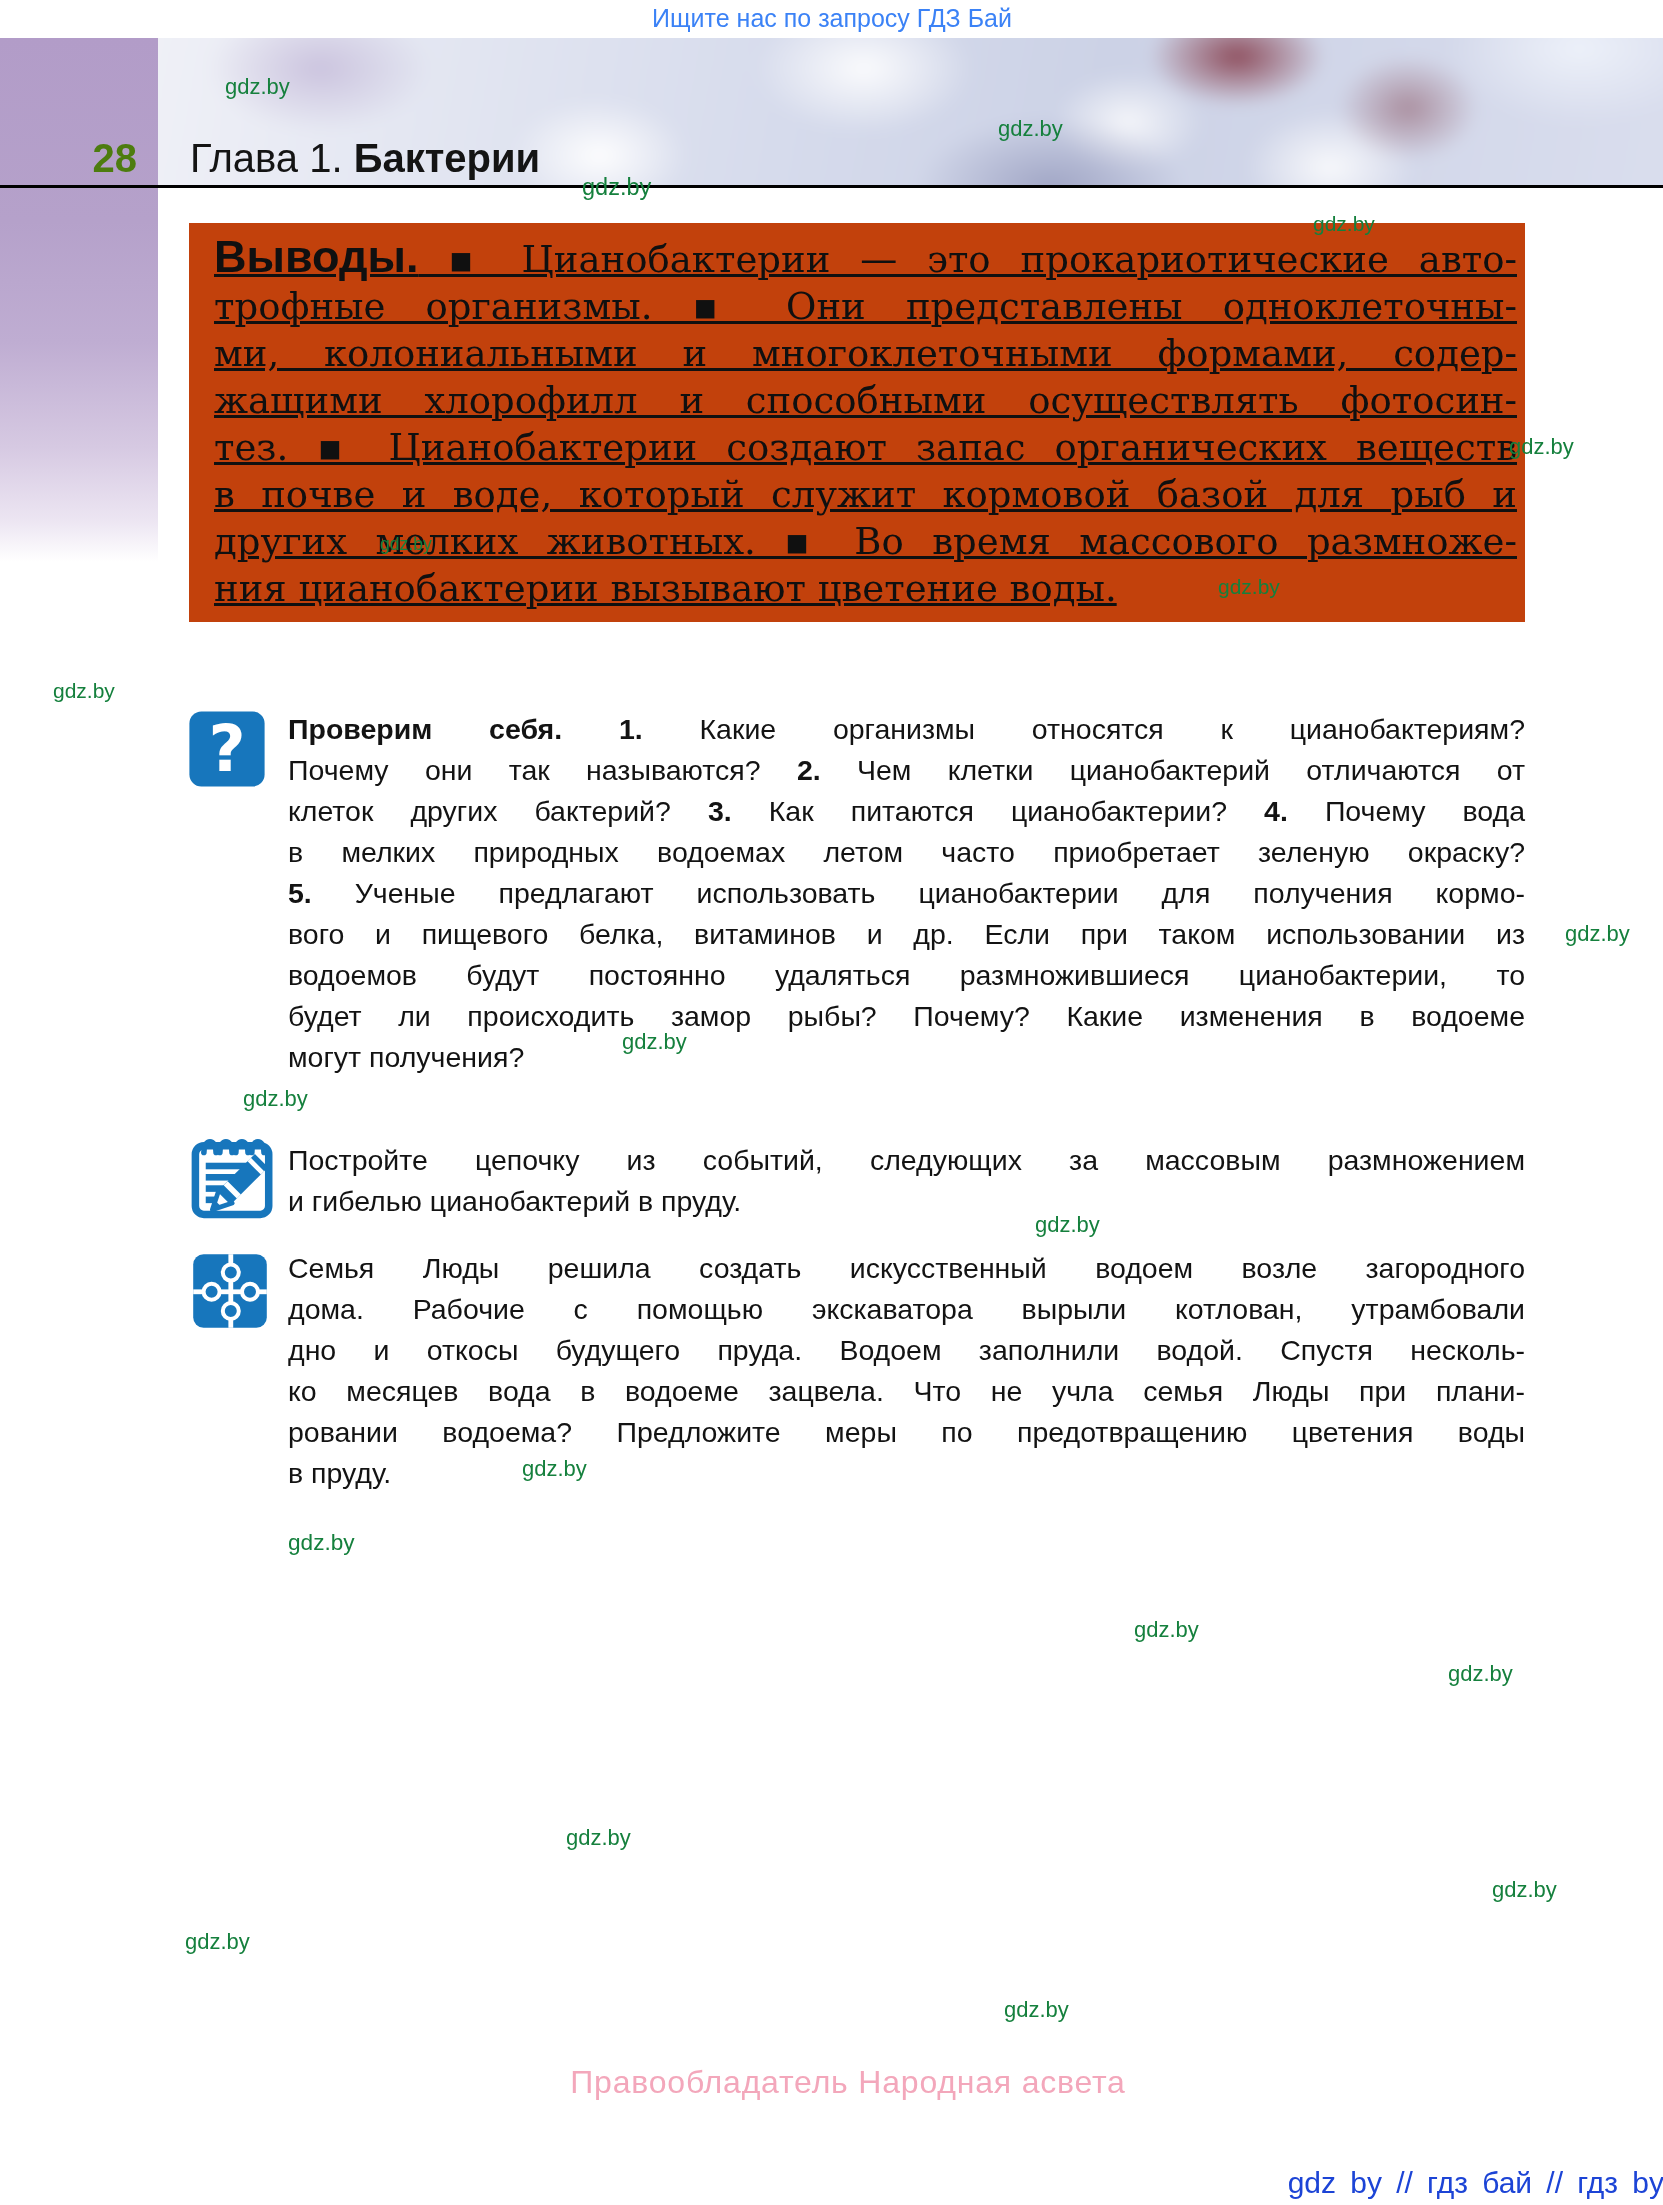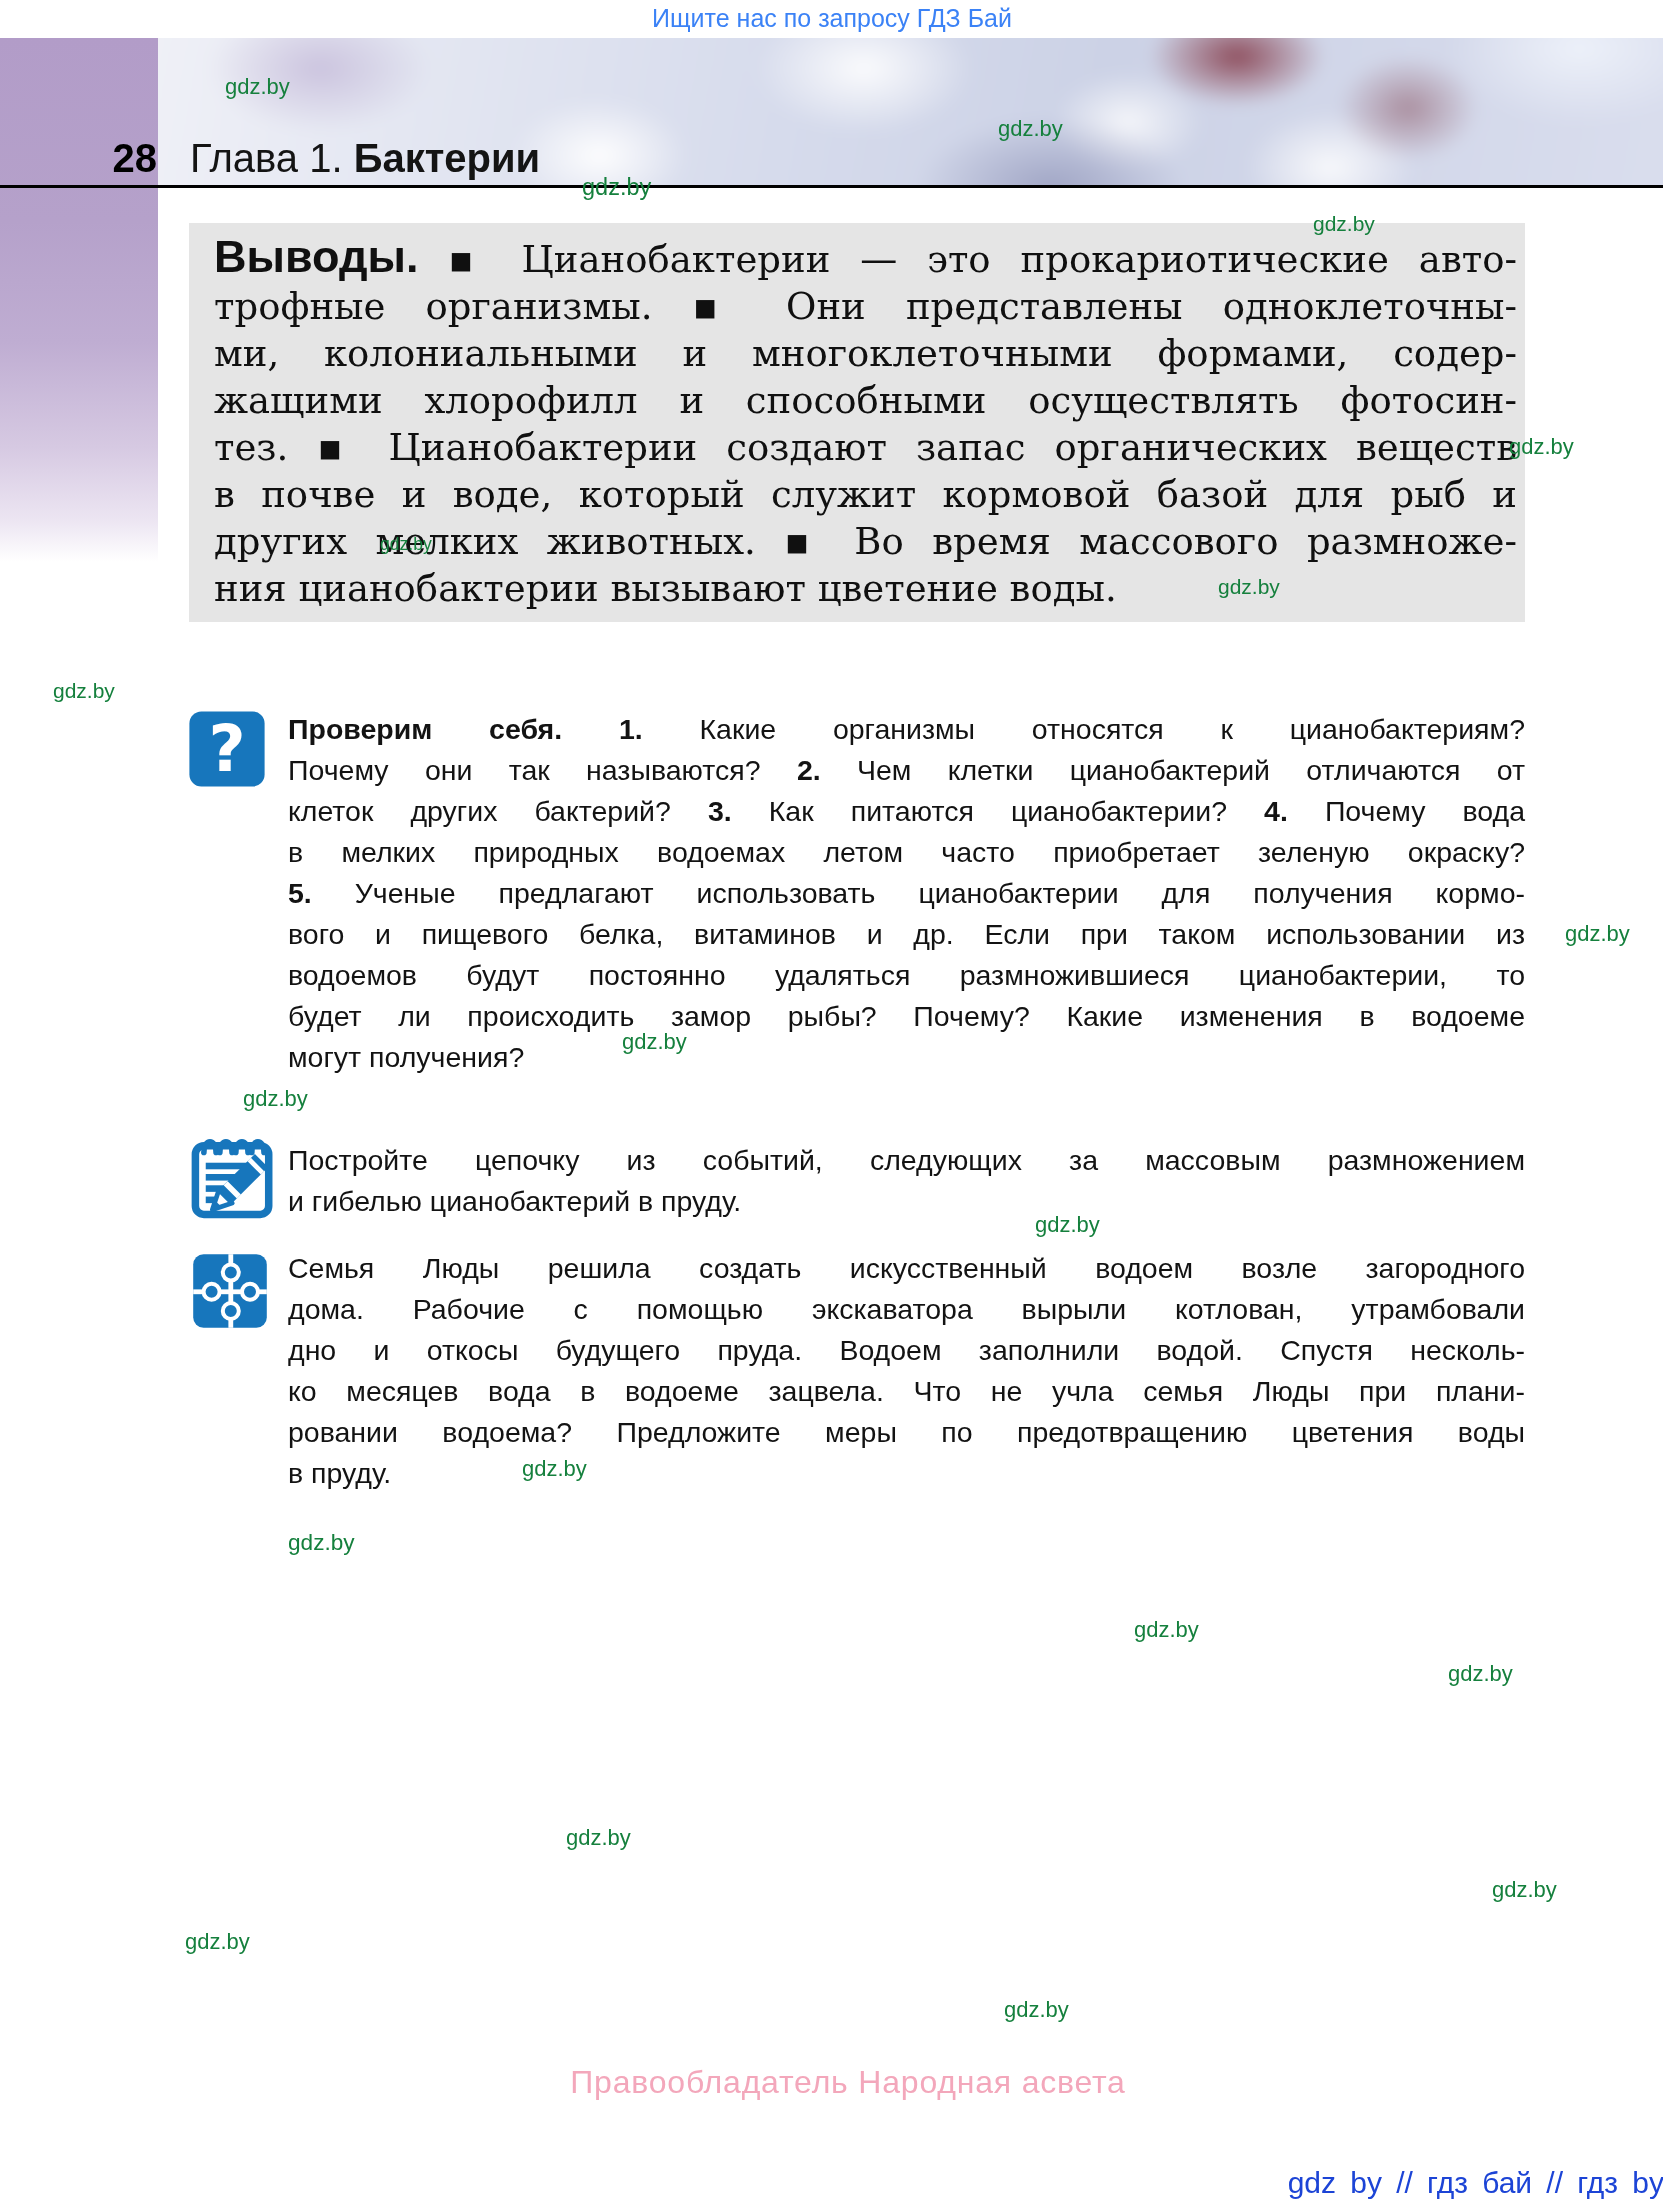--- a/index.html
+++ b/index.html
@@ -21,28 +21,28 @@
       radial-gradient(143px 96px at 77% 78%, rgba(255,255,255,.85), rgba(255,255,255,0) 60%),
       radial-gradient(201px 117px at 93% 18%, rgba(238,242,250,.95), rgba(238,242,250,0) 65%),
       radial-gradient(126px 84px at 64% 55%, rgba(255,255,255,.8), rgba(255,255,255,0) 60%),
       linear-gradient(100deg,#f0f1f7 0%,#e4e7f2 18%,#d6dbec 42%,#ccd2e6 62%,#d3d8ea 82%,#dadeee 100%);
     filter:blur(7.5px);}
 
   .sidebar{position:absolute;left:0;top:38px;width:158px;height:524px;
     background:linear-gradient(to bottom,#b29cc8 0%,#b5a1ca 35%,#bfadd2 58%,#d6c9e2 78%,#ece5f2 92%,rgba(255,255,255,0) 100%);}
 
   .page-number{position:absolute;left:0;top:138px;width:137px;text-align:right;
-    font-size:40px;line-height:40px;font-weight:bold;color:#000000;margin-left:20px;}
+    font-size:40px;line-height:40px;font-weight:bold;color:#4d7c0f;}
   .chapter-heading{position:absolute;left:190px;top:138px;font-size:40px;line-height:40px;color:#141414;}
   .chapter-heading .bold{font-weight:bold;}
   .header-rule{position:absolute;left:0;top:185px;width:100%;height:2.5px;background:#000;}
 
   .summary-box{position:absolute;left:189px;top:223px;width:1336px;box-sizing:border-box;
-    background:#e5e5e5;padding:10px 8px 10px 25px;
-    font-family:"DejaVu Serif",serif;font-size:37px;line-height:47px;color:#101010;}
+    background:#c2410c;padding:10px 8px 10px 25px;
+    font-family:"DejaVu Serif",serif;font-size:37px;line-height:47px;color:#101010;text-decoration:underline;}
   .summary-box .b{font-family:"Liberation Sans",sans-serif;font-weight:bold;font-size:45px;}
 
   .para{position:absolute;left:288px;width:1237px;font-size:28.5px;line-height:41px;color:#131313;}
   .para .b{font-weight:bold;}
 
   .jl{white-space:nowrap;text-align:justify;text-align-last:justify;}
   .jl.last{text-align:left;text-align-last:left;}
 
   .icon{position:absolute;}
   .icon svg{display:block;width:100%;height:100%;}

